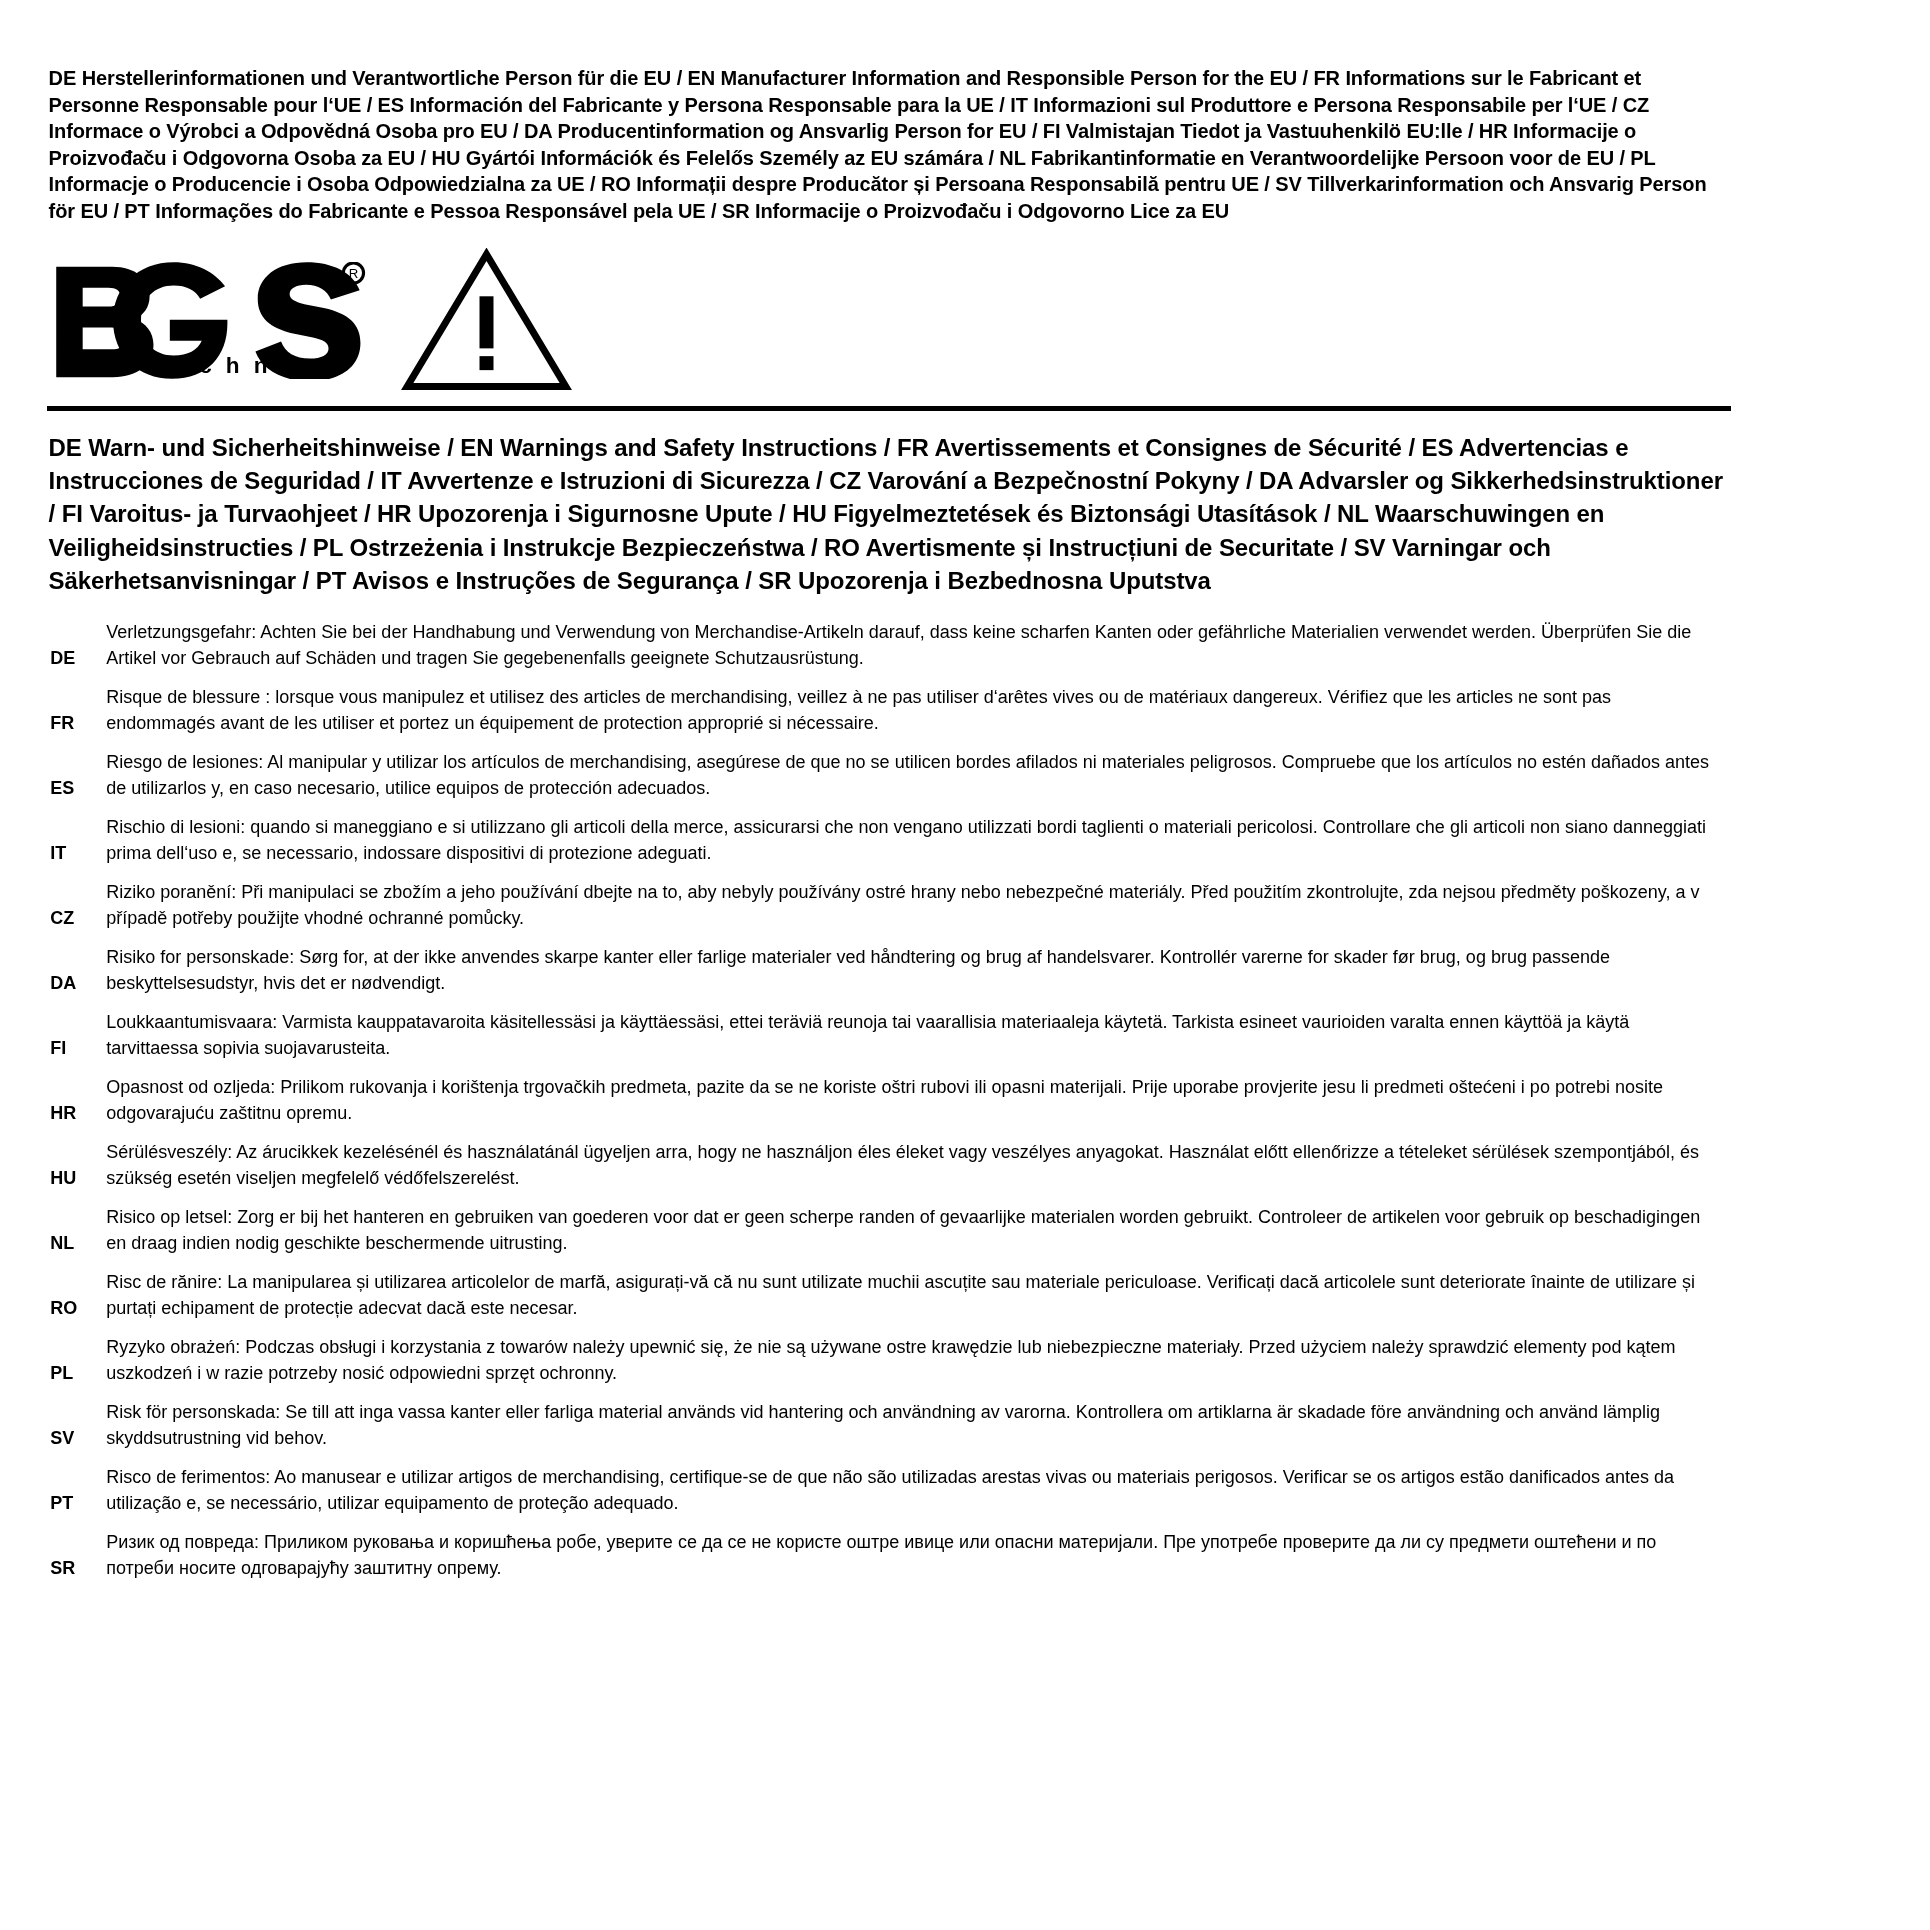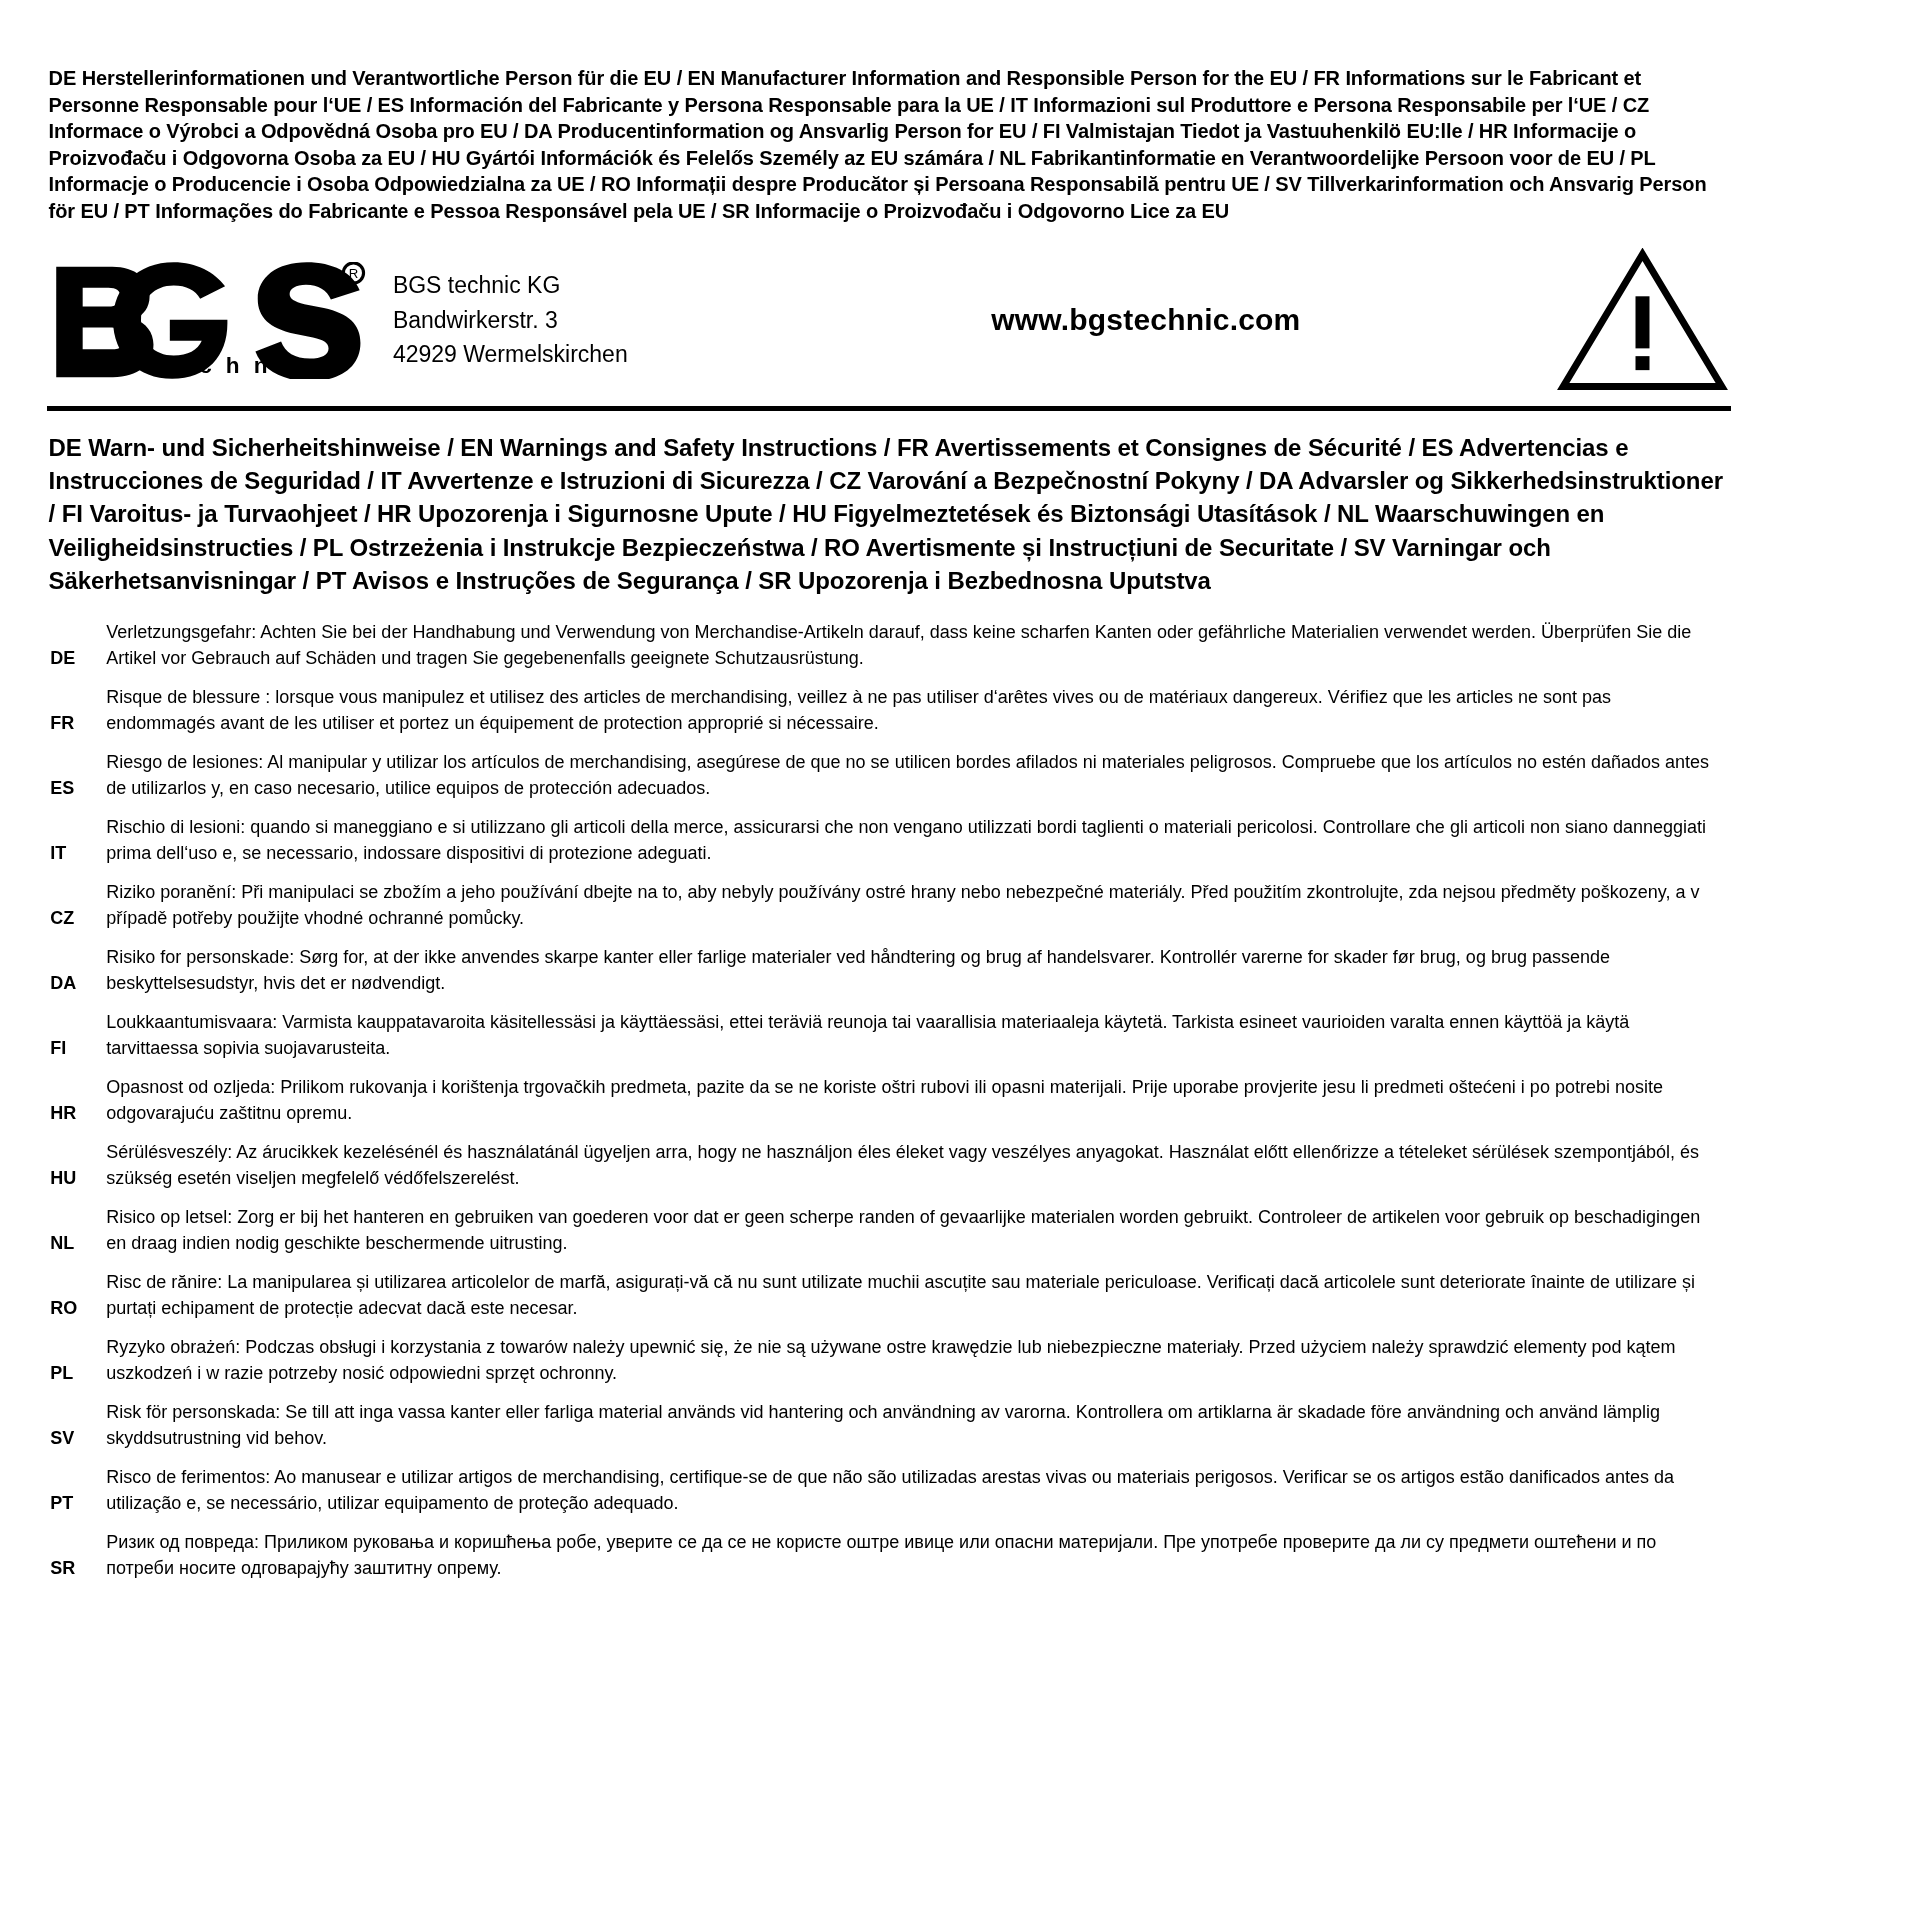--- a/index.html
+++ b/index.html
@@ -130,28 +130,22 @@
 
           <path d="M398 36 C389 13 363 0 330 0 c-38 0 -63 19 -63 47 c0 24 15 38 47 45 l24 5 c14 3 20 7 20 14 c0 8 -9 13 -24 13 c-19 0 -32 -8 -37 -22 l-33 13 c9 24 35 38 70 38 c40 0 65 -19 65 -49 c0 -24 -15 -38 -47 -45 l-25 -5 c-13 -3 -19 -7 -19 -13 c0 -7 8 -12 21 -12 c16 0 27 7 32 19 Z"></path>
 
           <circle cx="390" cy="14" r="13" fill="none" stroke="#000" stroke-width="4"></circle>
           <text x="390" y="21" font-family="Liberation Sans, sans-serif" font-size="17" text-anchor="middle" fill="#000">R</text>
         </g>
         <text x="130" y="143" font-family="Liberation Sans, sans-serif" font-size="29" font-weight="bold" letter-spacing="5" fill="#000">t e c h n i c</text>
       </svg>
     </div>
 
-    <div class="addr-block">
-      <div>BGS technic KG</div>
-      <div>Bandwirkerstr. 3</div>
-      <div>42929 Wermelskirchen</div>
-    </div>
-
-
-    <div class="web-block">www.bgstechnic.com</div>
+
+
 
     <div class="warn-tri">
       <svg width="171" height="144" viewBox="0 0 220 185" xmlns="http://www.w3.org/2000/svg">
         <polygon points="110,8 212,178 8,178" fill="none" stroke="#000000" stroke-width="9" stroke-linejoin="miter"></polygon>
         <rect x="101" y="62" width="18" height="67" fill="#000000"></rect>
         <rect x="101" y="139" width="18" height="18" fill="#000000"></rect>
       </svg>
     </div>
 
   </div>

